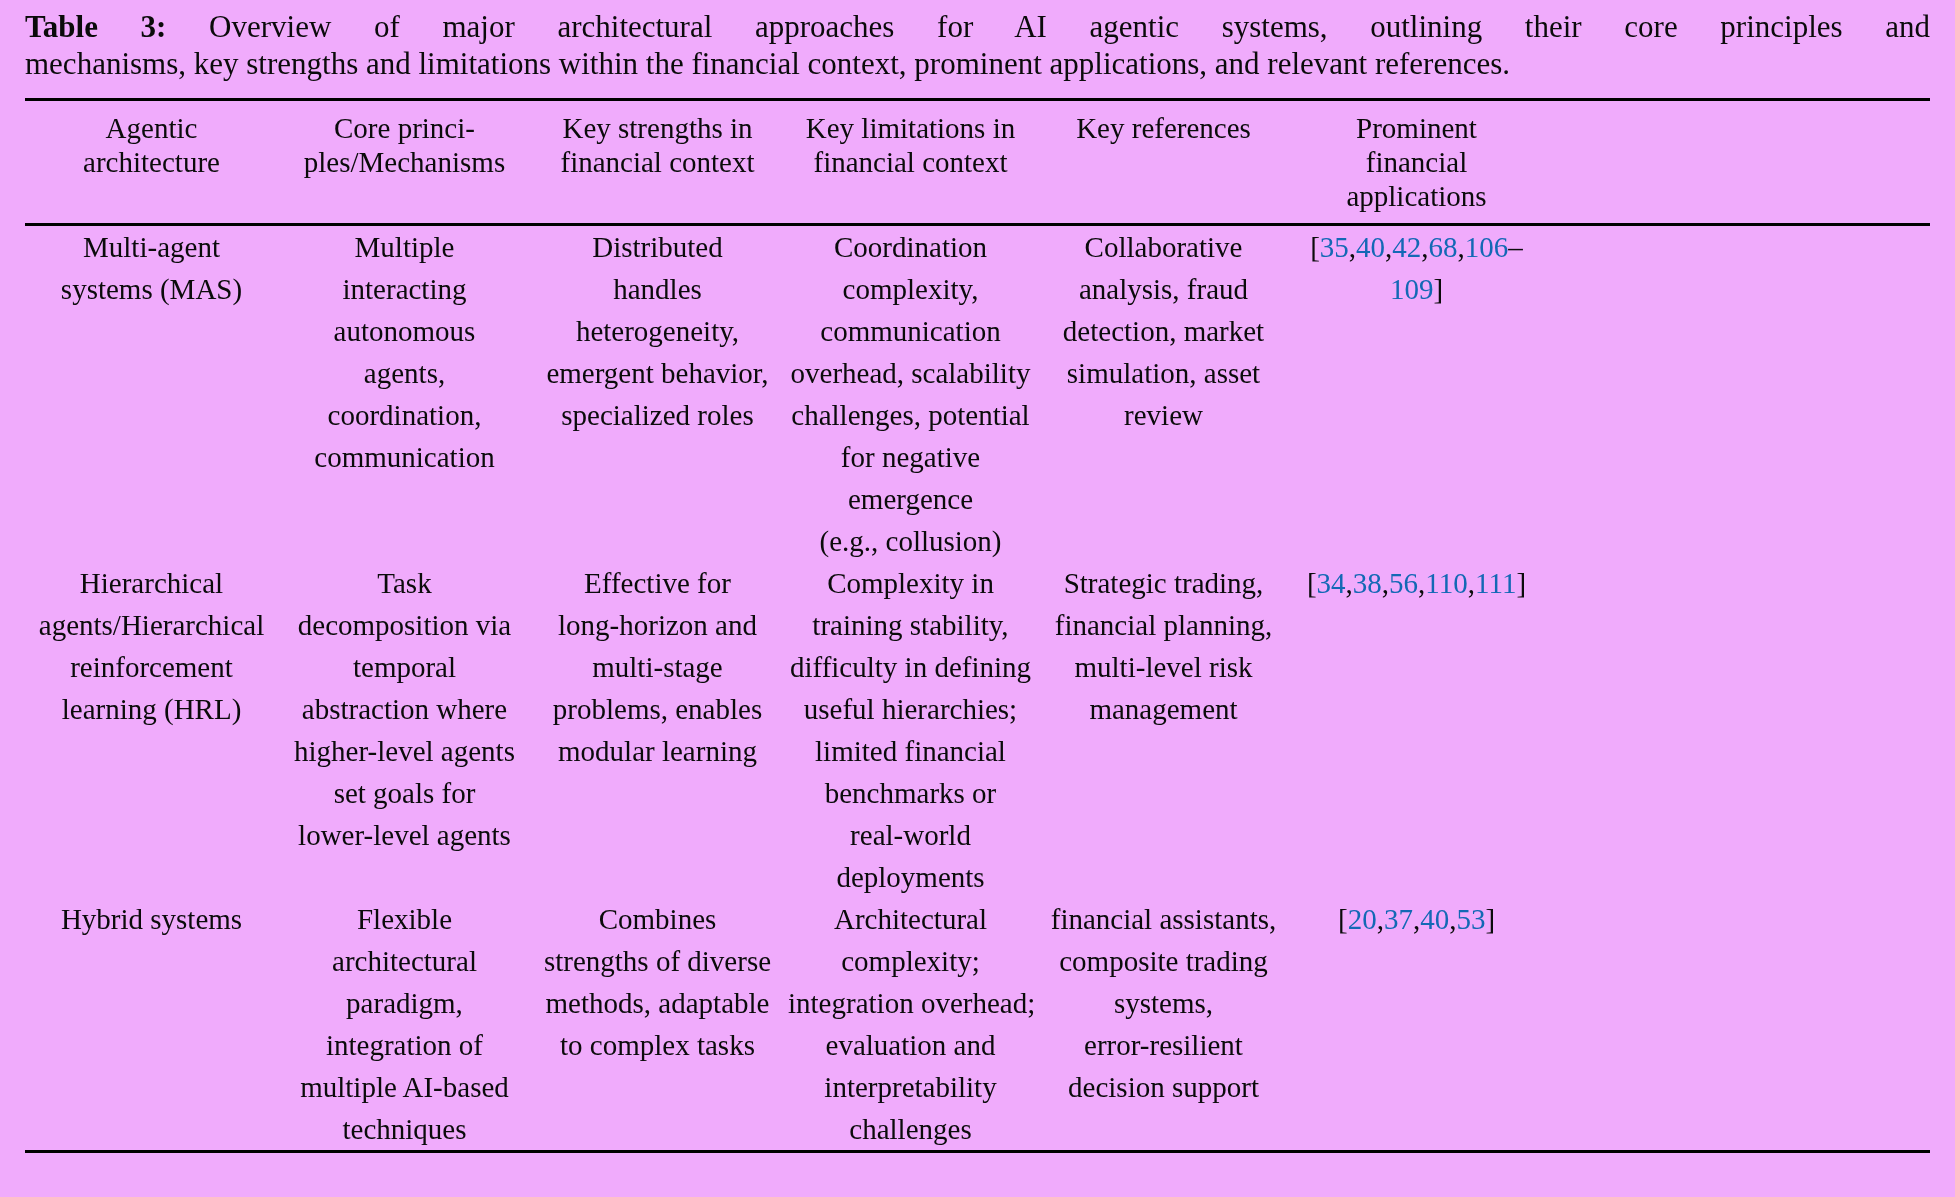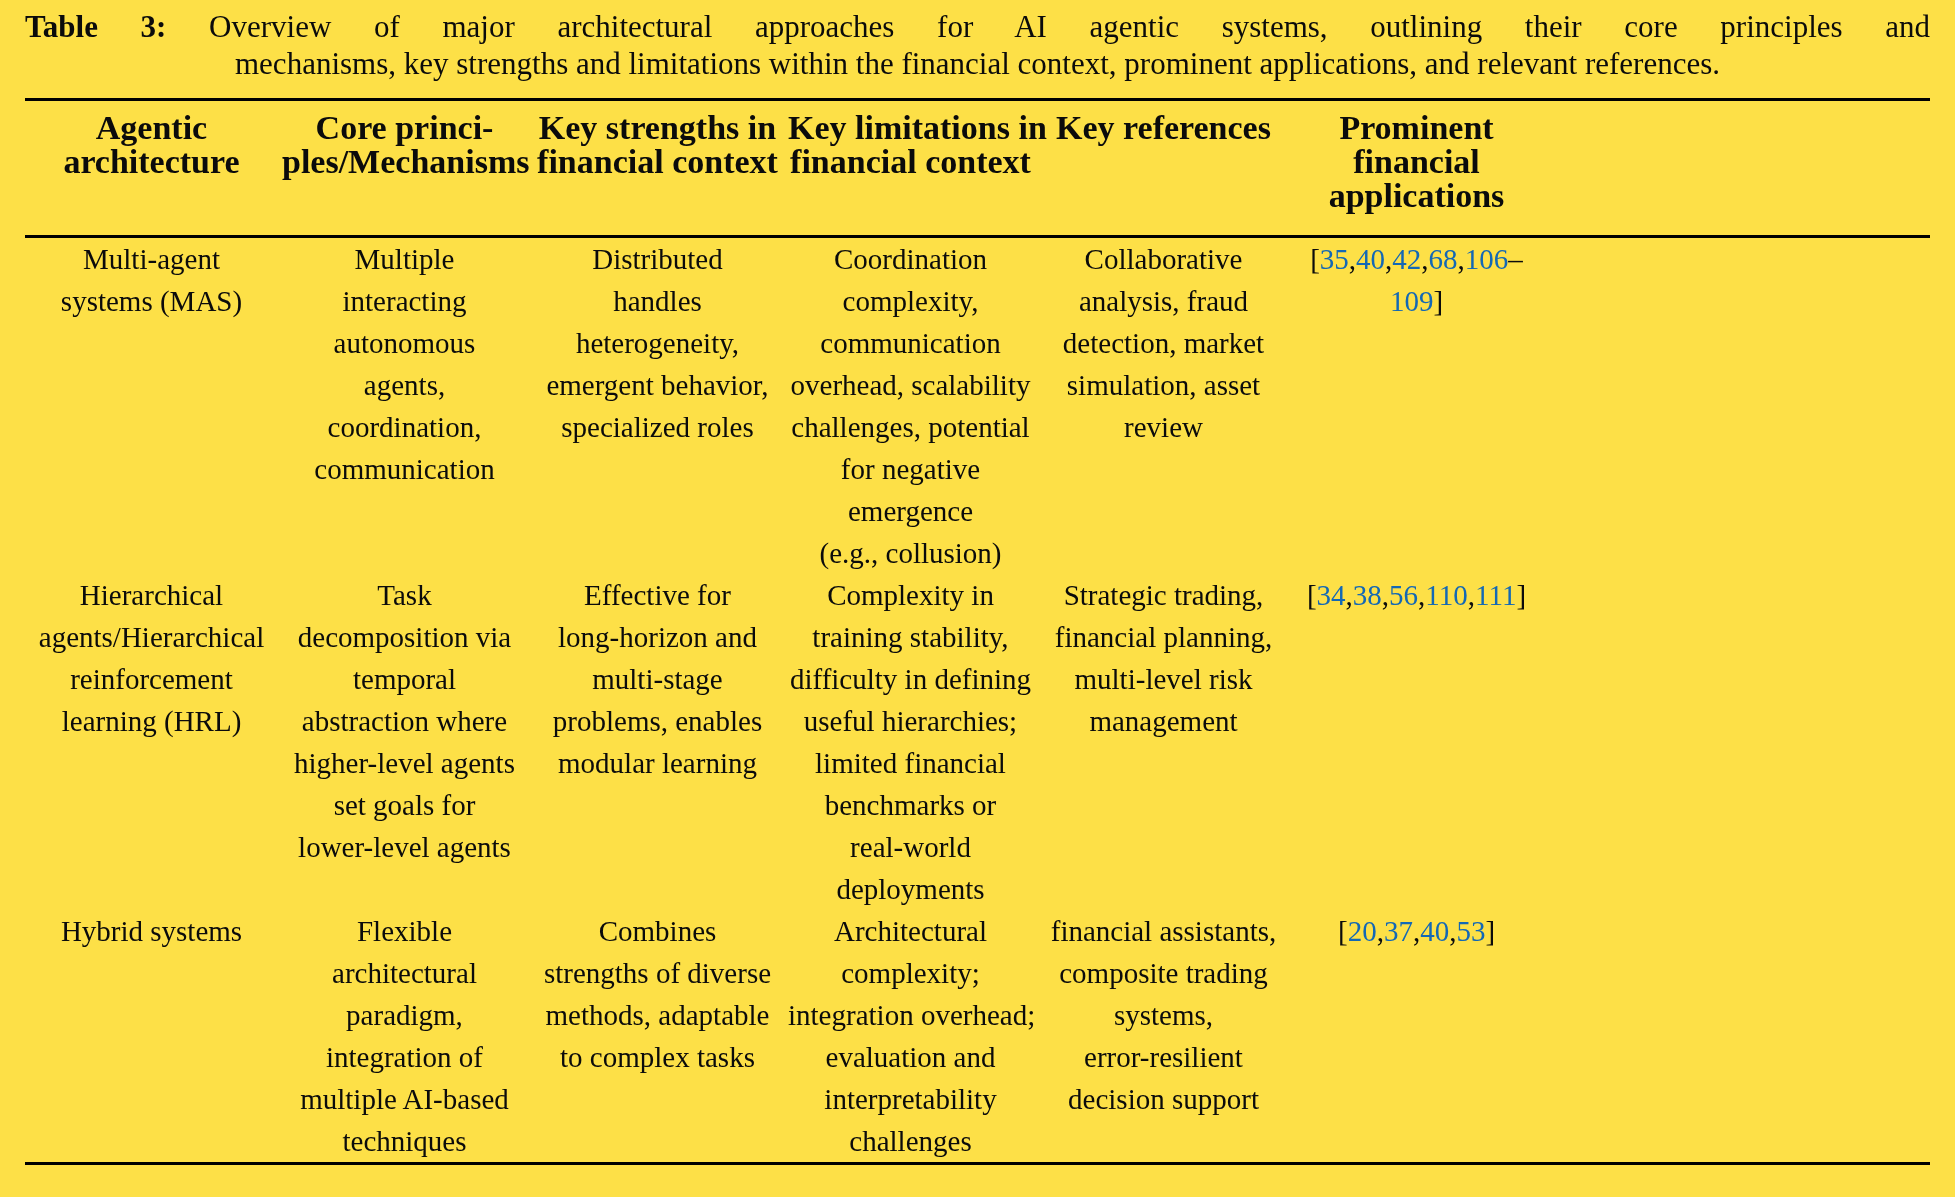--- a/index.html
+++ b/index.html
@@ -1,53 +1,53 @@
 <!DOCTYPE html>
 <html style="--link-color: #1368b5;"><head>
 <meta charset="utf-8">
 <style>
   * { margin: 0; padding: 0; box-sizing: border-box; }
   html, body { background: #ffffff; }
   .page {
     position: relative;
     width: 1955px;
     height: 1197px;
-    background: #fde047;
+    background: #f0abfc;
     color: #0b0b0b;
     font-family: "Liberation Serif", serif;
     overflow: hidden;
   }
   .content {
     position: absolute;
     left: 25px;
     top: 0;
     width: 1905px;
   }
   
   .caption {
     margin-top: 8px;
     font-size: 31px;
     line-height: 37px;
   }
   .cap-l1 {
     text-align: justify;
     text-align-last: justify;
   }
-  .cap-l2 { text-align: center; }
+  .cap-l2 { text-align: left; }
   .cap-label { font-weight: bold; }
   
   .rule { height: 3px; background: #000; width: 100%; }
   .rule-top { margin-top: 16px; }
   
   .thead {
     display: grid;
     grid-template-columns: repeat(6, 253px);
-    padding: 10px 0 22px 0;
-    font-size: 34px;
-    font-weight: bold;
+    padding: 10px 0 10px 0;
+    font-size: 29px;
+    font-weight: normal;
     line-height: 34px;
   }
   .trow {
     display: grid;
     grid-template-columns: repeat(6, 253px);
     font-size: 29px;
     line-height: 42px;
   }
   .cell {
     text-align: center;

